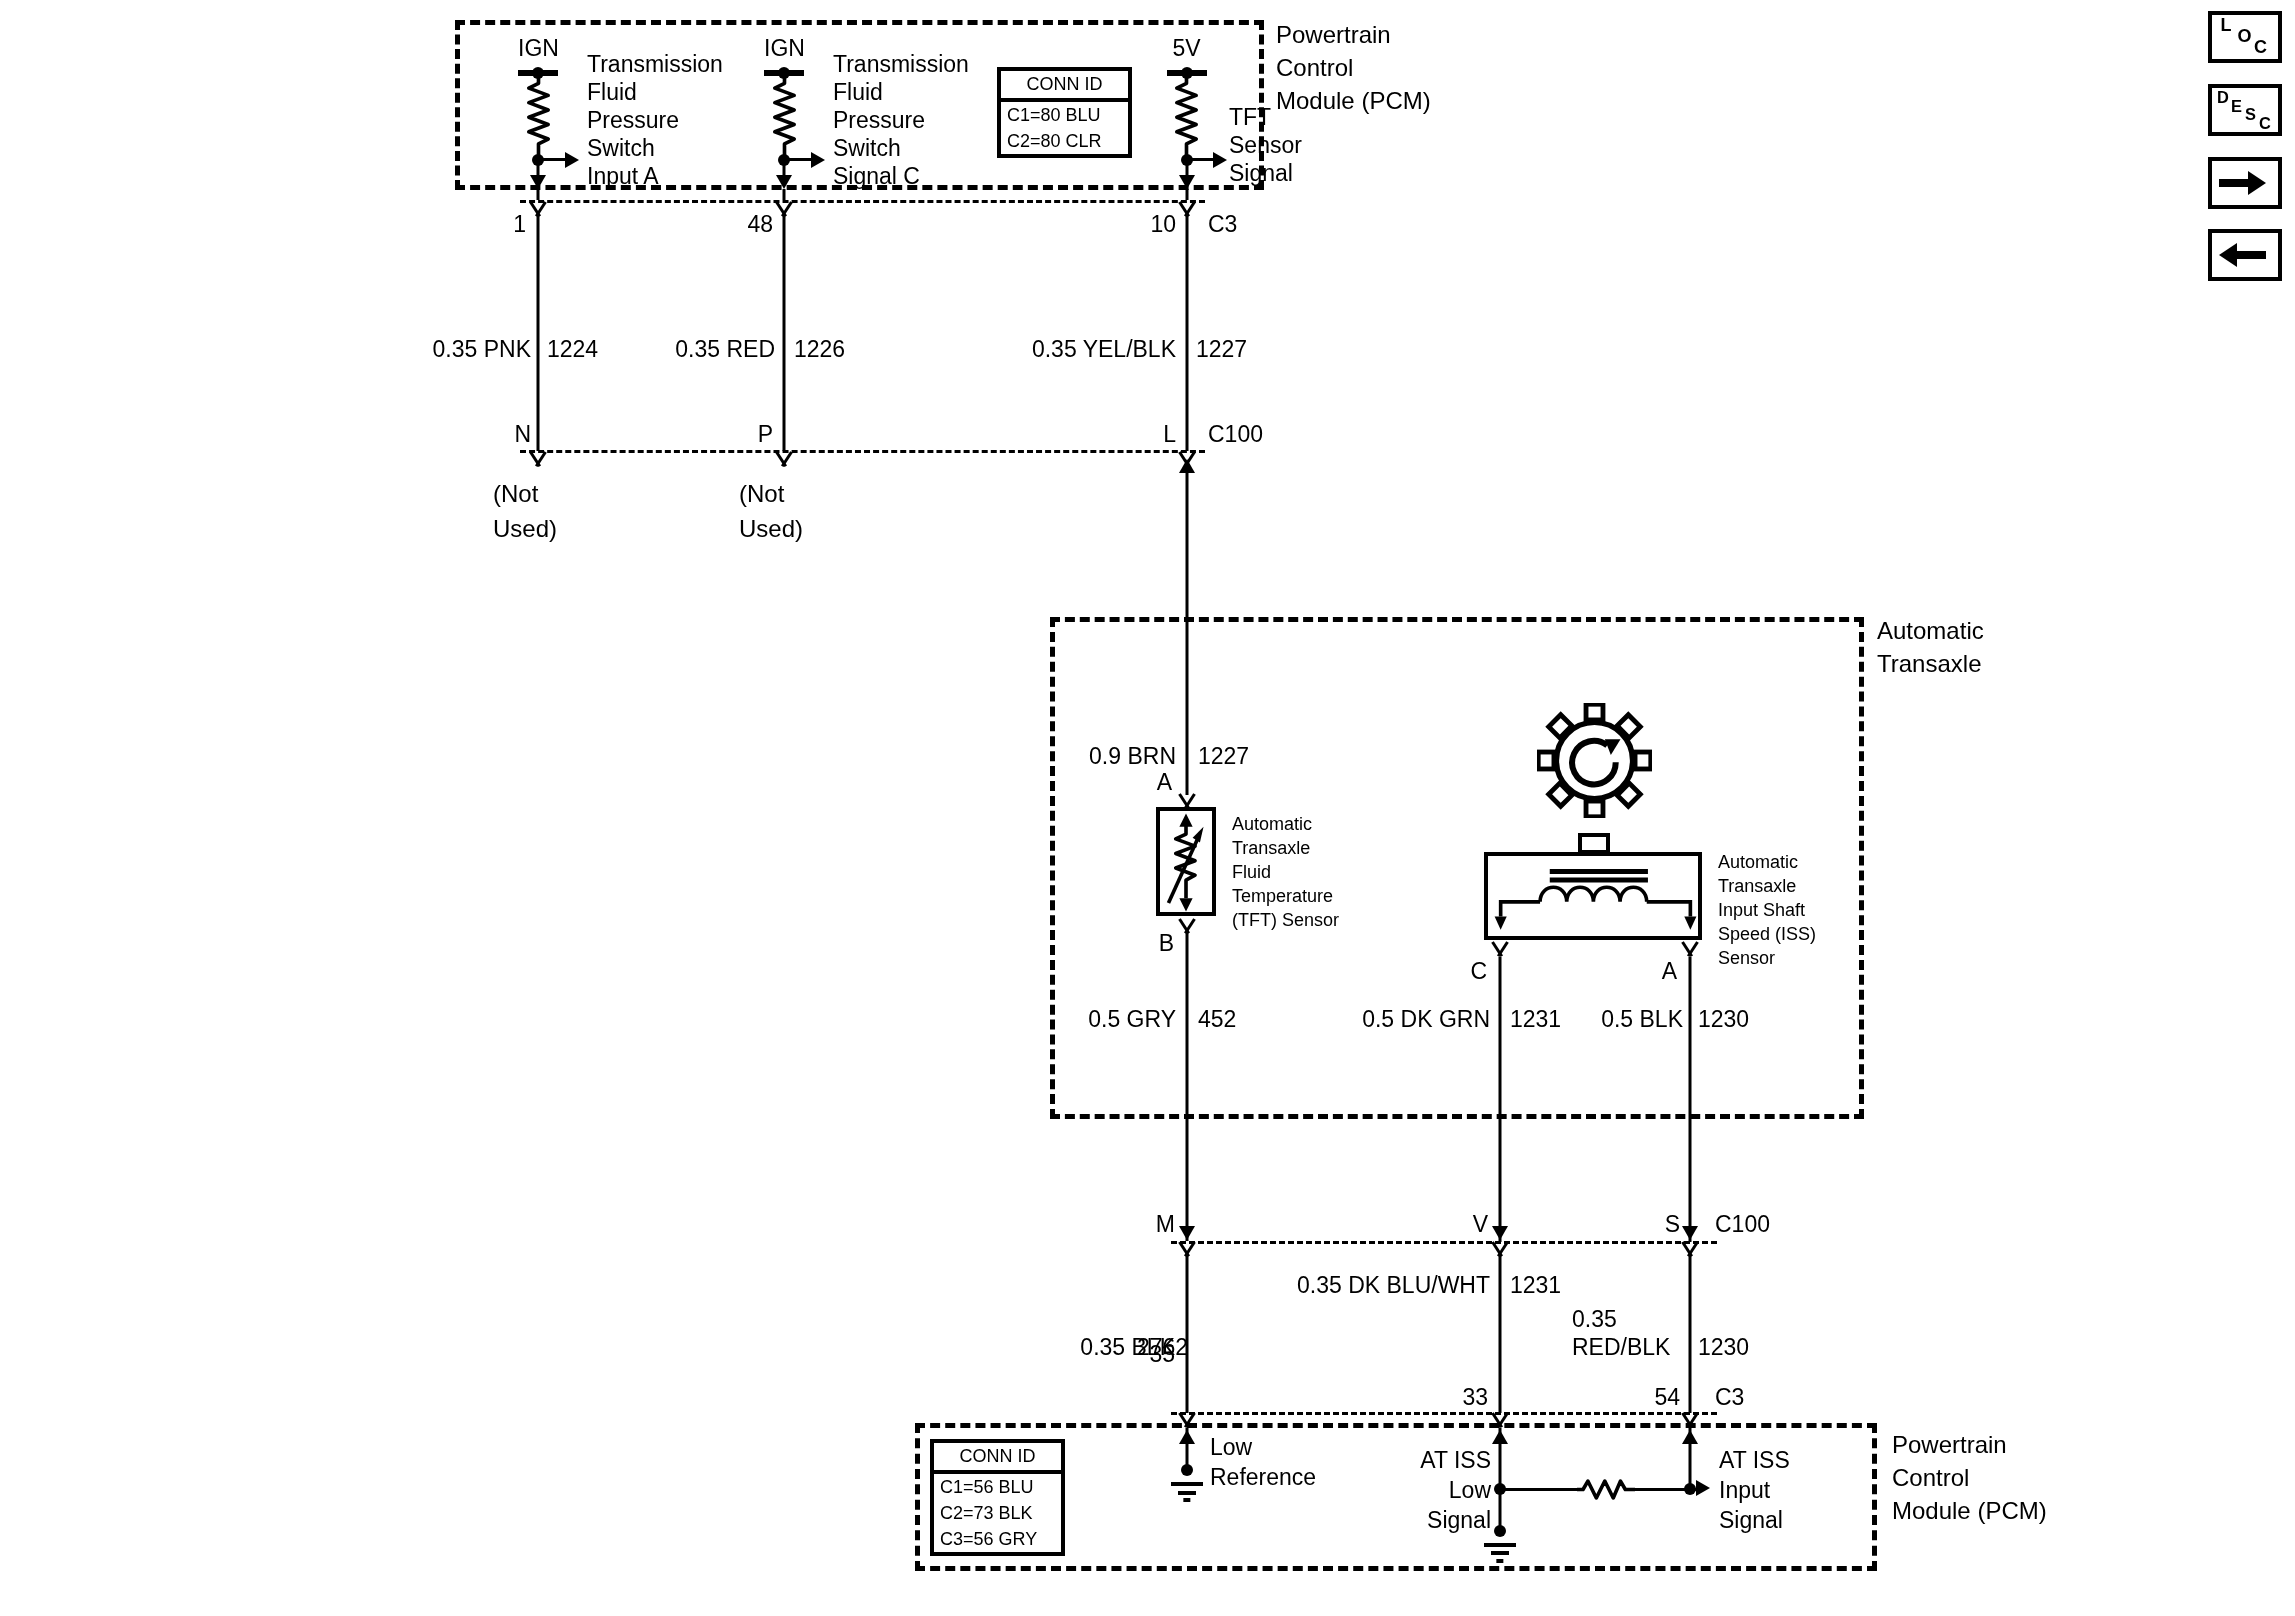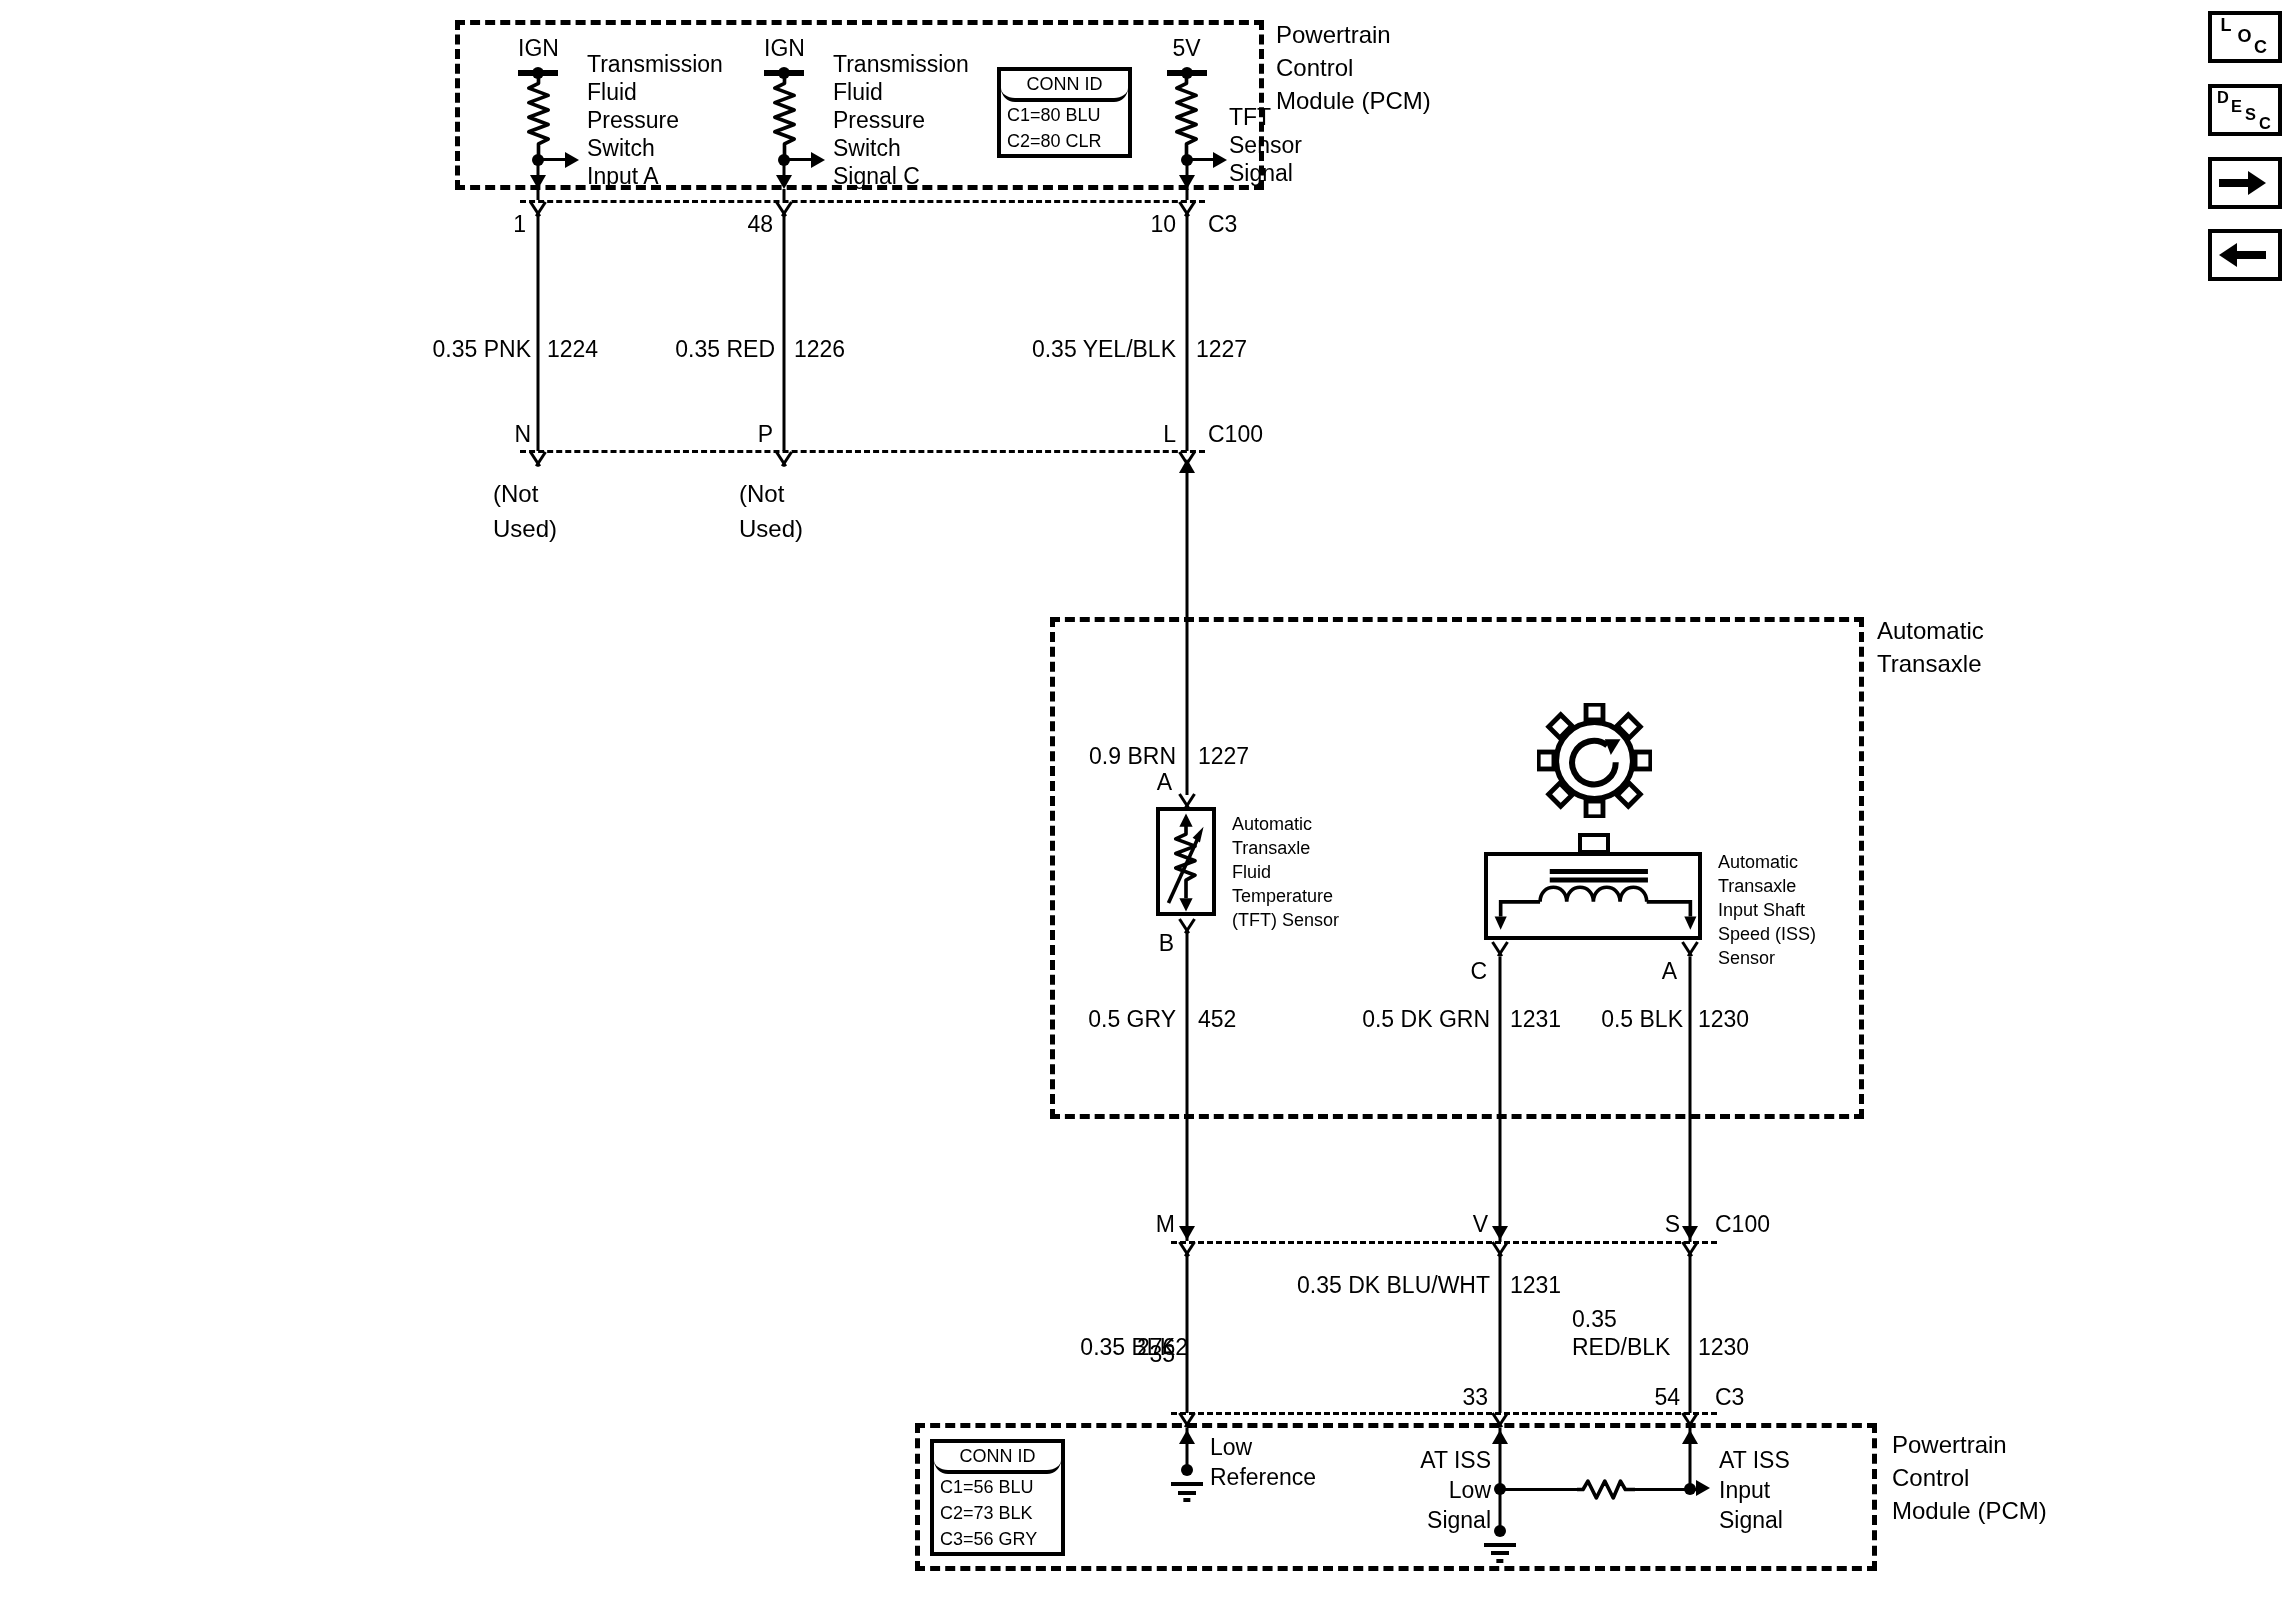--- a/index.html
+++ b/index.html
@@ -9,21 +9,21 @@
   .ra{text-align:right;width:243px;}
   .title{position:absolute;font-size:24px;line-height:33px;white-space:nowrap;}
   .small{position:absolute;font-size:18px;line-height:24px;white-space:nowrap;}
   .nu{position:absolute;font-size:24px;line-height:35px;white-space:nowrap;}
   .vl{position:absolute;width:3px;background:#000;transform:translateX(-50%);}
   .hl{position:absolute;height:3px;background:#000;}
   .cline{position:absolute;height:0;border-top:3px dashed #000;}
   .dbox{position:absolute;border:5.5px dashed #000;}
   .sbox{position:absolute;border:4.9px solid #000;background:#fff;}
   .connid{position:absolute;border:4.9px solid #000;background:#fff;}
-  .connid .t{font-size:18px;line-height:27px;text-align:center;border-bottom:4.2px solid #000;white-space:nowrap;border-radius:14px;}
+  .connid .t{font-size:18px;line-height:27px;text-align:center;border-bottom:4.2px solid #000;white-space:nowrap;}
   .connid .r{font-size:18px;line-height:26px;padding-left:6px;white-space:nowrap;}
   .fork{position:absolute;width:24px;height:16px;transform:translateX(-50%);}
   .fork::before,.fork::after{content:"";position:absolute;top:0;width:3px;height:17px;background:#000;transform-origin:50% 0;}
   .fork::before{left:3px;transform:rotate(-33deg);}
   .fork::after{left:18px;transform:rotate(33deg);}
   .tri-d{position:absolute;width:0;height:0;border-left:8.5px solid transparent;border-right:8.5px solid transparent;border-top:14.6px solid #000;transform:translateX(-50%);}
   .tri-u{position:absolute;width:0;height:0;border-left:8.5px solid transparent;border-right:8.5px solid transparent;border-bottom:14.6px solid #000;transform:translateX(-50%);}
   .tri-r{position:absolute;width:0;height:0;border-top:8.5px solid transparent;border-bottom:8.5px solid transparent;border-left:14.6px solid #000;}
   .dot{position:absolute;width:12px;height:12px;border-radius:50%;background:#000;transform:translate(-50%,-50%);}
   .pbar{position:absolute;height:5.5px;background:#000;transform:translateX(-50%);}

